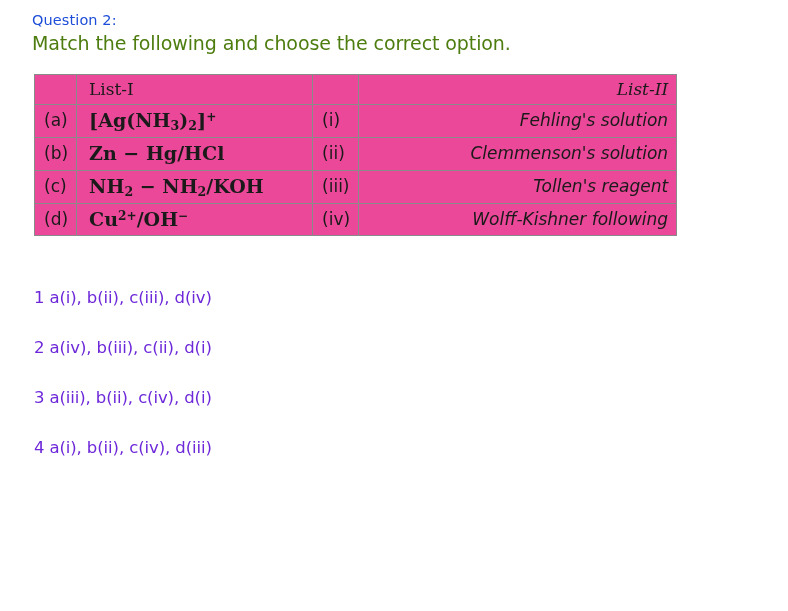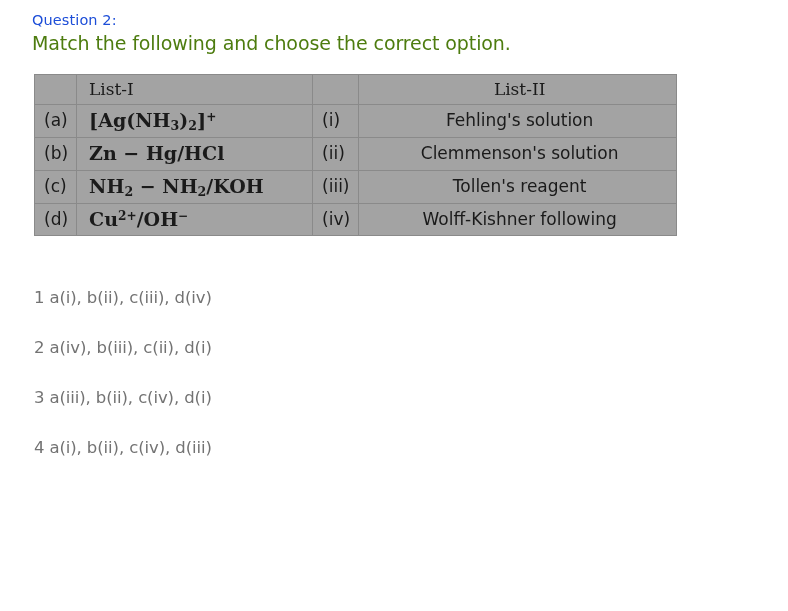--- a/index.html
+++ b/index.html
@@ -27,21 +27,21 @@
   }
   .question-text {
     font-size: 19px;
     color: #4d7c0f;
     margin: 0 0 20px 2px;
     letter-spacing: -0.1px;
   }
   table.match-table {
     border-collapse: collapse;
     margin-left: 4px;
-    background: #a3a3a3;
+    background: #ec4899;
   }
   table.match-table td {
     border: 1px solid #8a8a8a;
     padding: 2px 8px;
     vertical-align: middle;
     font-size: 17px;
     line-height: 1.45;
     height: 27px;
     box-sizing: border-box;
   }
@@ -57,23 +57,24 @@
     padding-left: 12px !important;
   }
   .col-rnum {
     width: 44px;
     text-align: left;
     padding-left: 9px !important;
     font-size: 16px;
   }
   .col-name {
     width: 318px;
-    text-align: center;
+    text-align: right;
     padding-left: 12px !important;
     font-size: 16.5px;
+    font-style: italic;
   }
   .head-label {
     font-family: "DejaVu Serif", serif;
     font-size: 16px;
   }
   .chem {
     font-family: "DejaVu Serif", serif;
     font-size: 19px;
     white-space: nowrap;
     font-weight: bold;
@@ -87,21 +88,21 @@
     vertical-align: 0.52em;
   }
   .bracket {
     font-size: 1.02em;
   }
   .options {
     margin: 52px 0 0 4px;
   }
   .option-row {
     font-size: 16.5px;
-    color: #737373;
+    color: #6d28d9;
     margin-bottom: 31px;
     letter-spacing: -0.1px;
   }
   .option-num {
     margin-right: 5px;
   }
 </style>
 </head>
 <body>
 

